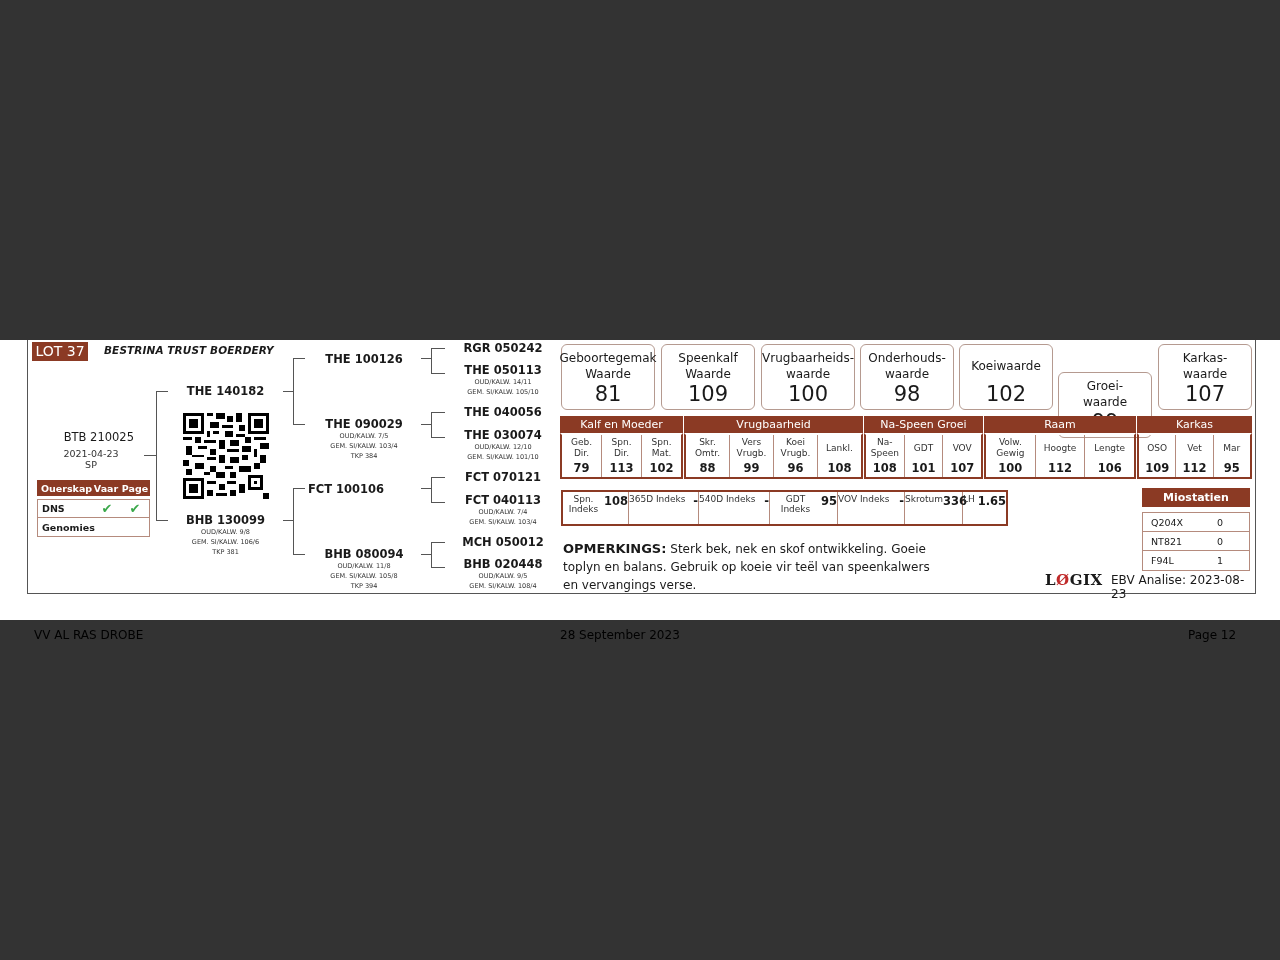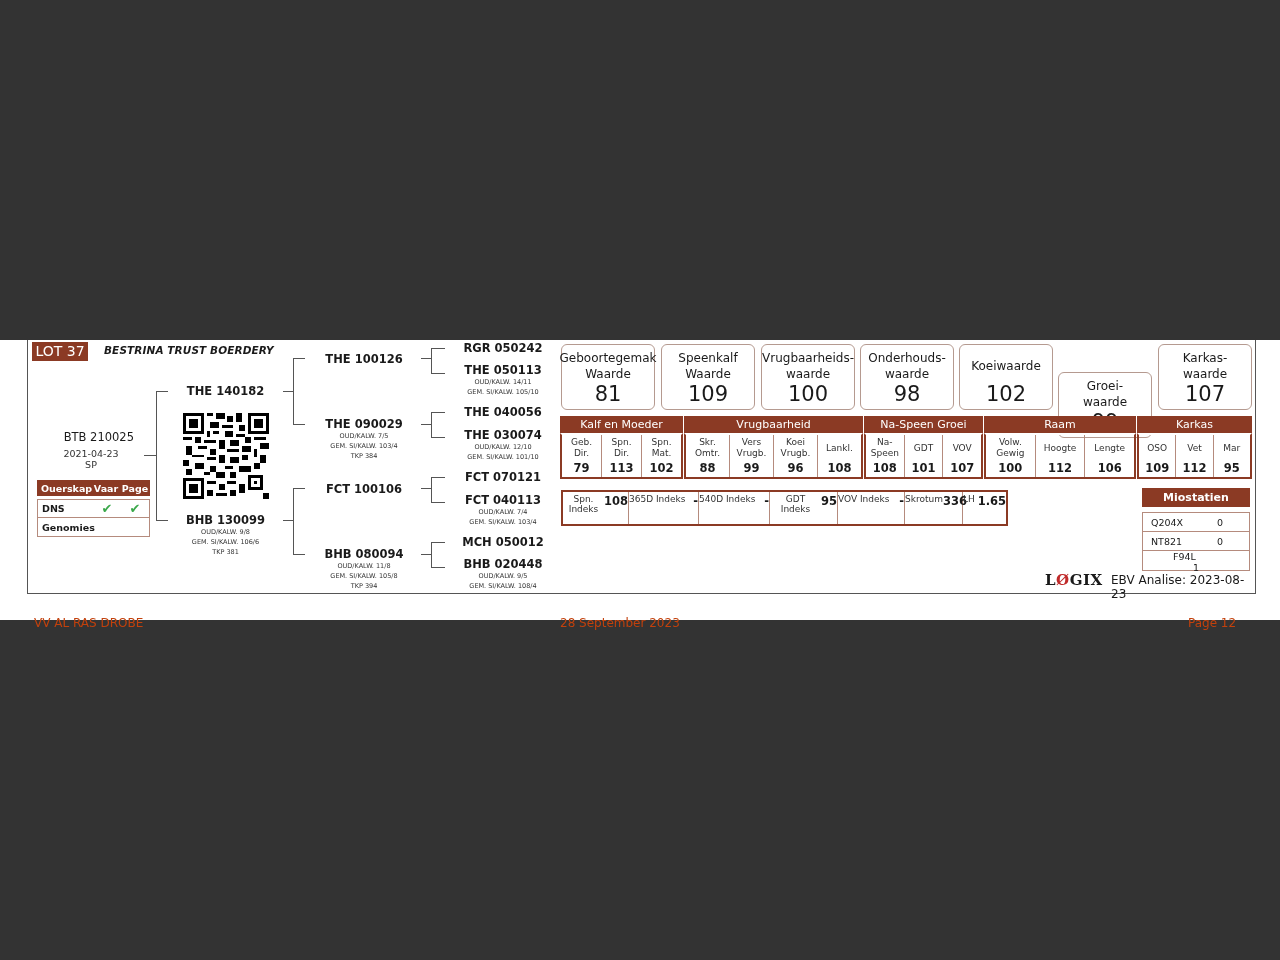--- a/index.html
+++ b/index.html
@@ -59,29 +59,29 @@
   .idx-lbl { font-size: 9px; color: #333; }
   .idx-val { font-size: 11.5px; font-weight: bold; }
 
   .remarks { position: absolute; left: 535px; top: 200px; width: 380px; font-size: 12px; line-height: 18px; }
   .remarks b { font-size: 13px; }
 
   .mio { position: absolute; left: 1114px; top: 148px; width: 108px; border-radius: 31px; }
   .mio-head { height: 19px; background: #8b3a24; color: #fff; font-size: 11px; font-weight: bold; line-height: 19px; text-align: center; }
   .mio-body { margin-top: 5px; border: 1px solid #b58b7d; }
   .mio-row { height: 19px; display: flex; align-items: center; font-size: 9.5px; border-bottom: 1px solid #b58b7d; }
-  .mio-row:last-child { border-bottom: none; flex-direction: column; }
+  .mio-row:last-child { border-bottom: none; }
   .mio-k { width: 62px; padding-left: 8px; }
   .mio-v { width: 30px; text-align: center; }
 
   .logo { position: absolute; left: 1017px; top: 231px; font-family: "DejaVu Serif", "Liberation Serif", serif; font-weight: bold; font-size: 15px; letter-spacing: 0.5px; color: #1a1a1a; }
   .logo .o { color: #c02a2a; }
   .ebv-date { position: absolute; left: 1083px; top: 233px; font-size: 12px; }
 
-  .footer { position: absolute; top: 276px; font-size: 12px; color: #c2410c; text-align: right; }
+  .footer { position: absolute; top: 288px; font-size: 12px; color: #000000; text-align: right; }
 </style>
 </head>
 <body>
 
 <div class="page">
   <div class="card">
 
     <div class="lot-badge">LOT 37</div>
     <div class="farm-name">BESTRINA TRUST BOERDERY</div>
 
@@ -202,21 +202,21 @@
 
     <div class="gp" style="left:276px;top:12px;">
       <div class="nm">THE 100126</div>
     </div>
     <div class="gp" style="left:276px;top:77px;">
       <div class="nm">THE 090029</div>
       <div class="small">OUD/KALW. 7/5</div>
       <div class="small">GEM. SI/KALW. 103/4</div>
       <div class="small">TKP 384</div>
     </div>
-    <div class="gp" style="left:276px;top:142px;text-align:center;">
+    <div class="gp" style="left:258px;top:142px;text-align:center;">
       <div class="nm">FCT 100106</div>
     </div>
     <div class="gp" style="left:276px;top:207px;">
       <div class="nm">BHB 080094</div>
       <div class="small">OUD/KALW. 11/8</div>
       <div class="small">GEM. SI/KALW. 105/8</div>
       <div class="small">TKP 394</div>
     </div>
 
     <div class="line" style="left:393px;top:18px;width:10px;height:1px;"></div>
@@ -520,20 +520,24 @@
       <div class="idx-cell" style="width:58px;">
           <div class="idx-lbl">Skrotum</div>
           <div class="idx-val">336</div>
         </div>
       <div class="idx-cell" style="width:43px;">
           <div class="idx-lbl">LH</div>
           <div class="idx-val">1.65</div>
         </div>
     </div>
 
+    <div class="remarks">
+      <b>OPMERKINGS:</b>
+      <span>Sterk bek, nek en skof ontwikkeling.  Goeie toplyn en balans.  Gebruik op koeie vir teël van speenkalwers en vervangings verse.</span>
+    </div>
 
     <div class="mio">
       <div class="mio-head">Miostatien</div>
       <div class="mio-body">
         <div class="mio-row">
             <span class="mio-k">Q204X</span>
             <span class="mio-v">0</span>
           </div>
         <div class="mio-row">
             <span class="mio-k">NT821</span>

